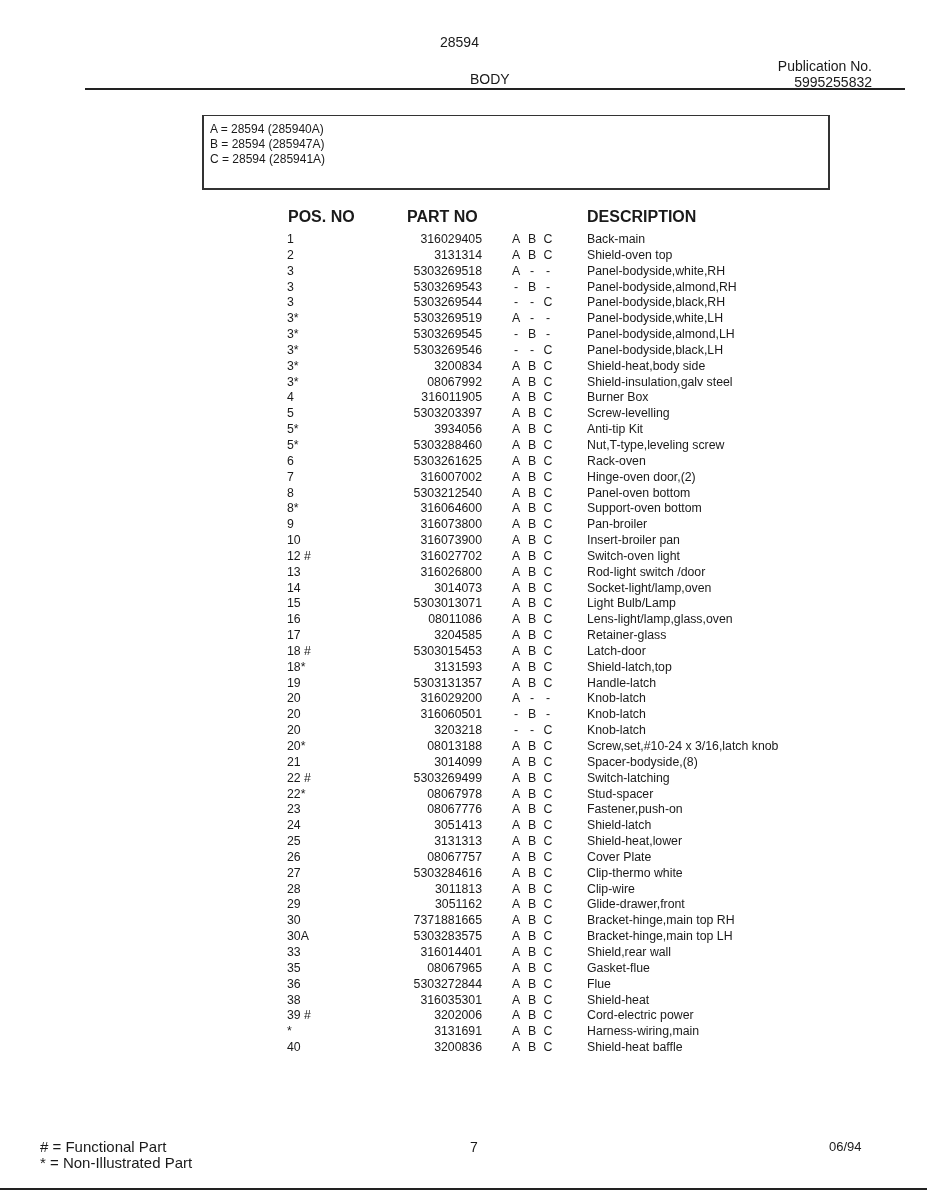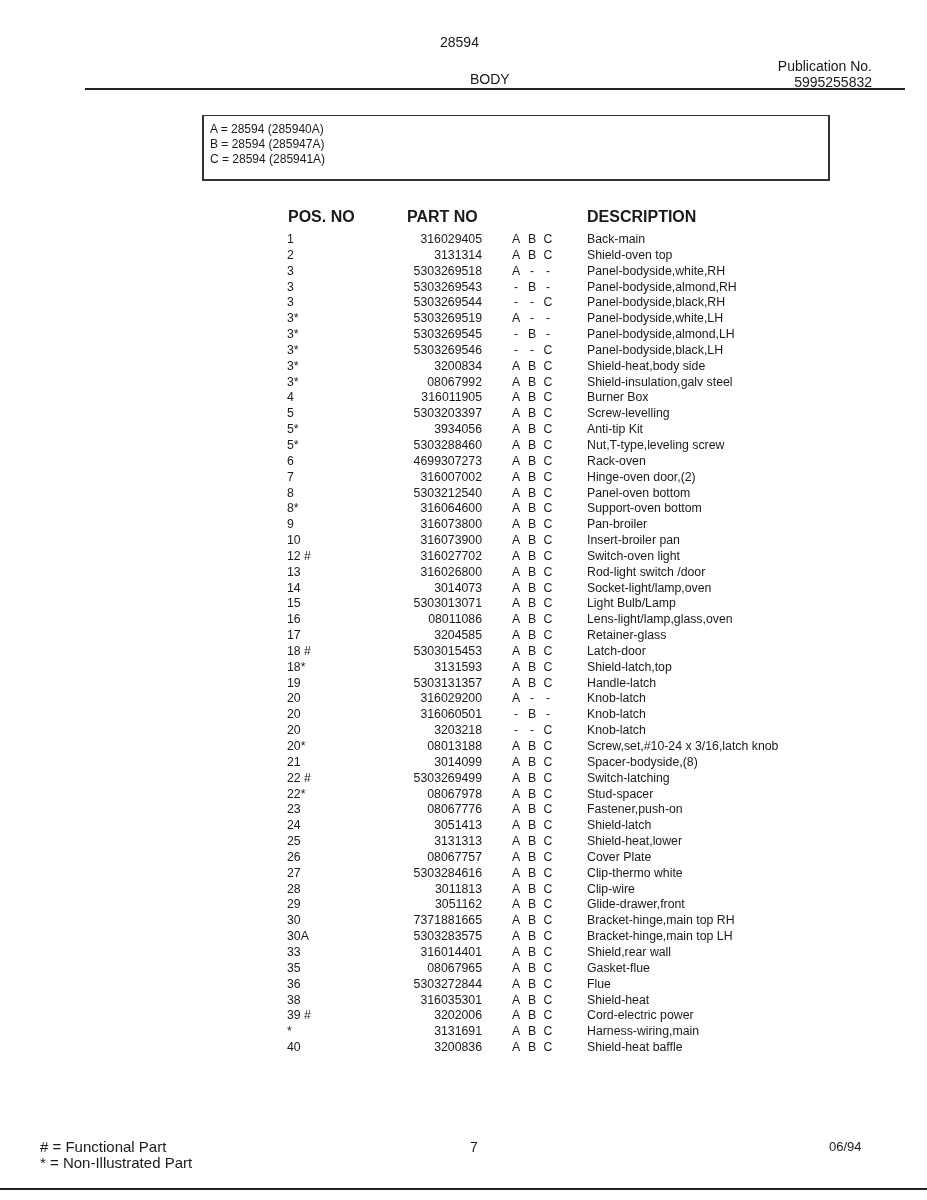--- a/index.html
+++ b/index.html
@@ -6,21 +6,21 @@
     body {
       width: 927px; height: 1200px; position: relative; overflow: hidden;
       font-family: "Liberation Sans", sans-serif; color: #1a1a1a;
     }
     .abs { position: absolute; }
     .model { left: 440px; top: 34px; font-size: 14px; }
     .pub { right: 55px; top: 34px; font-size: 14px; text-align: right; line-height: 16px; margin-top: 24px; }
     .section { left: 459px; top: 71px; font-size: 14px; margin-left: 11px; }
     .rule-top { left: 85px; top: 88px; width: 820px; height: 2px; background: #222; }
     .legend-box {
-      left: 202px; top: 115px; width: 628px; height: 66px;
+      left: 202px; top: 115px; width: 628px; height: 75px;
       border: 2px solid #333; border-top-width: 1px; box-sizing: border-box;
     }
     .legend-lines { position: absolute; left: 6px; top: 6px; font-size: 12px; line-height: 15px; }
     .thead { top: 208px; font-size: 16px; font-weight: bold; }
     .th-pos { left: 288px; }
     .th-part { left: 407px; }
     .th-desc { left: 587px; }
     .rows { left: 0; top: 232px; width: 927px; }
     .row { position: relative; height: 15.85px; font-size: 12.3px; line-height: 15.85px; }
     .row span { position: absolute; white-space: nowrap; }
@@ -166,21 +166,21 @@
     <div class="row">
       <span class="c-pos">5*</span>
       <span class="c-part">5303288460</span>
       <span class="c-a">A</span>
       <span class="c-b">B</span>
       <span class="c-c">C</span>
       <span class="c-desc">Nut,T-type,leveling screw</span>
     </div>
     <div class="row">
       <span class="c-pos">6</span>
-      <span class="c-part">4699307273</span>
+      <span class="c-part">5303261625</span>
       <span class="c-a">A</span>
       <span class="c-b">B</span>
       <span class="c-c">C</span>
       <span class="c-desc">Rack-oven</span>
     </div>
     <div class="row">
       <span class="c-pos">7</span>
       <span class="c-part">316007002</span>
       <span class="c-a">A</span>
       <span class="c-b">B</span>

